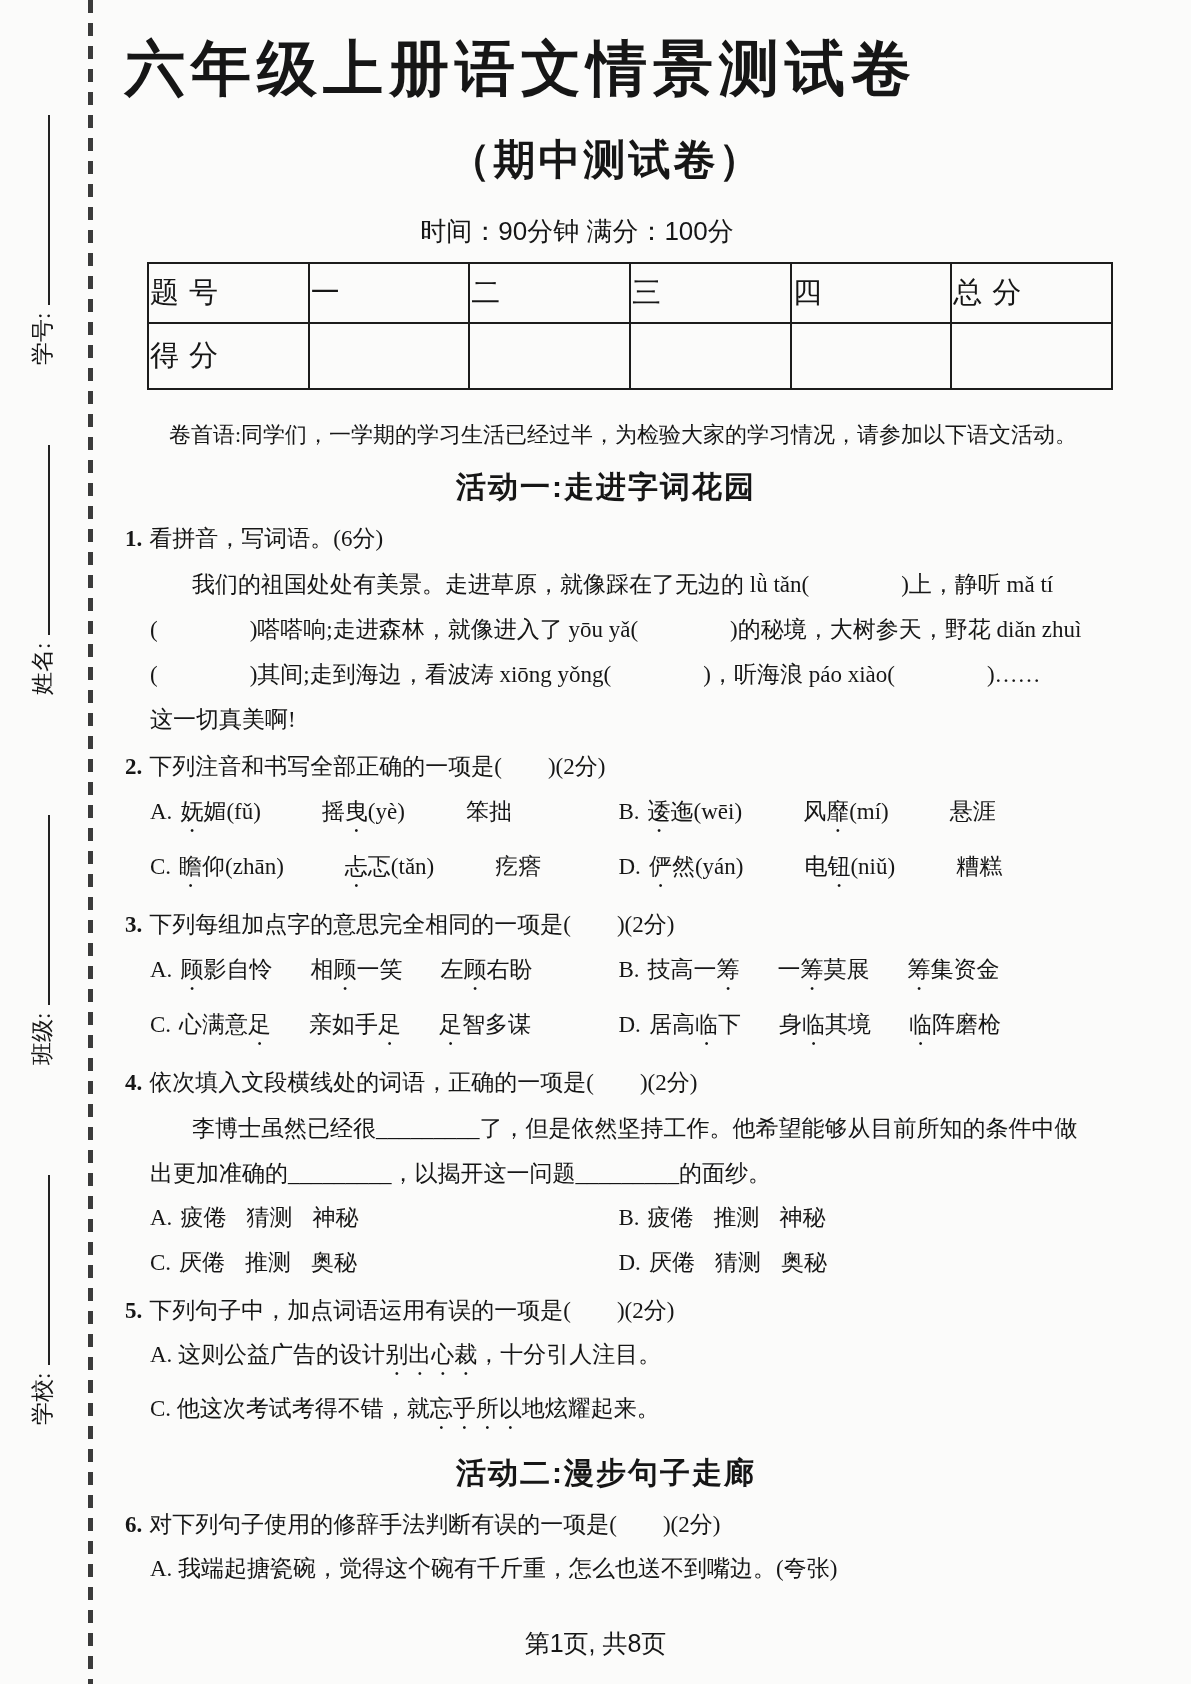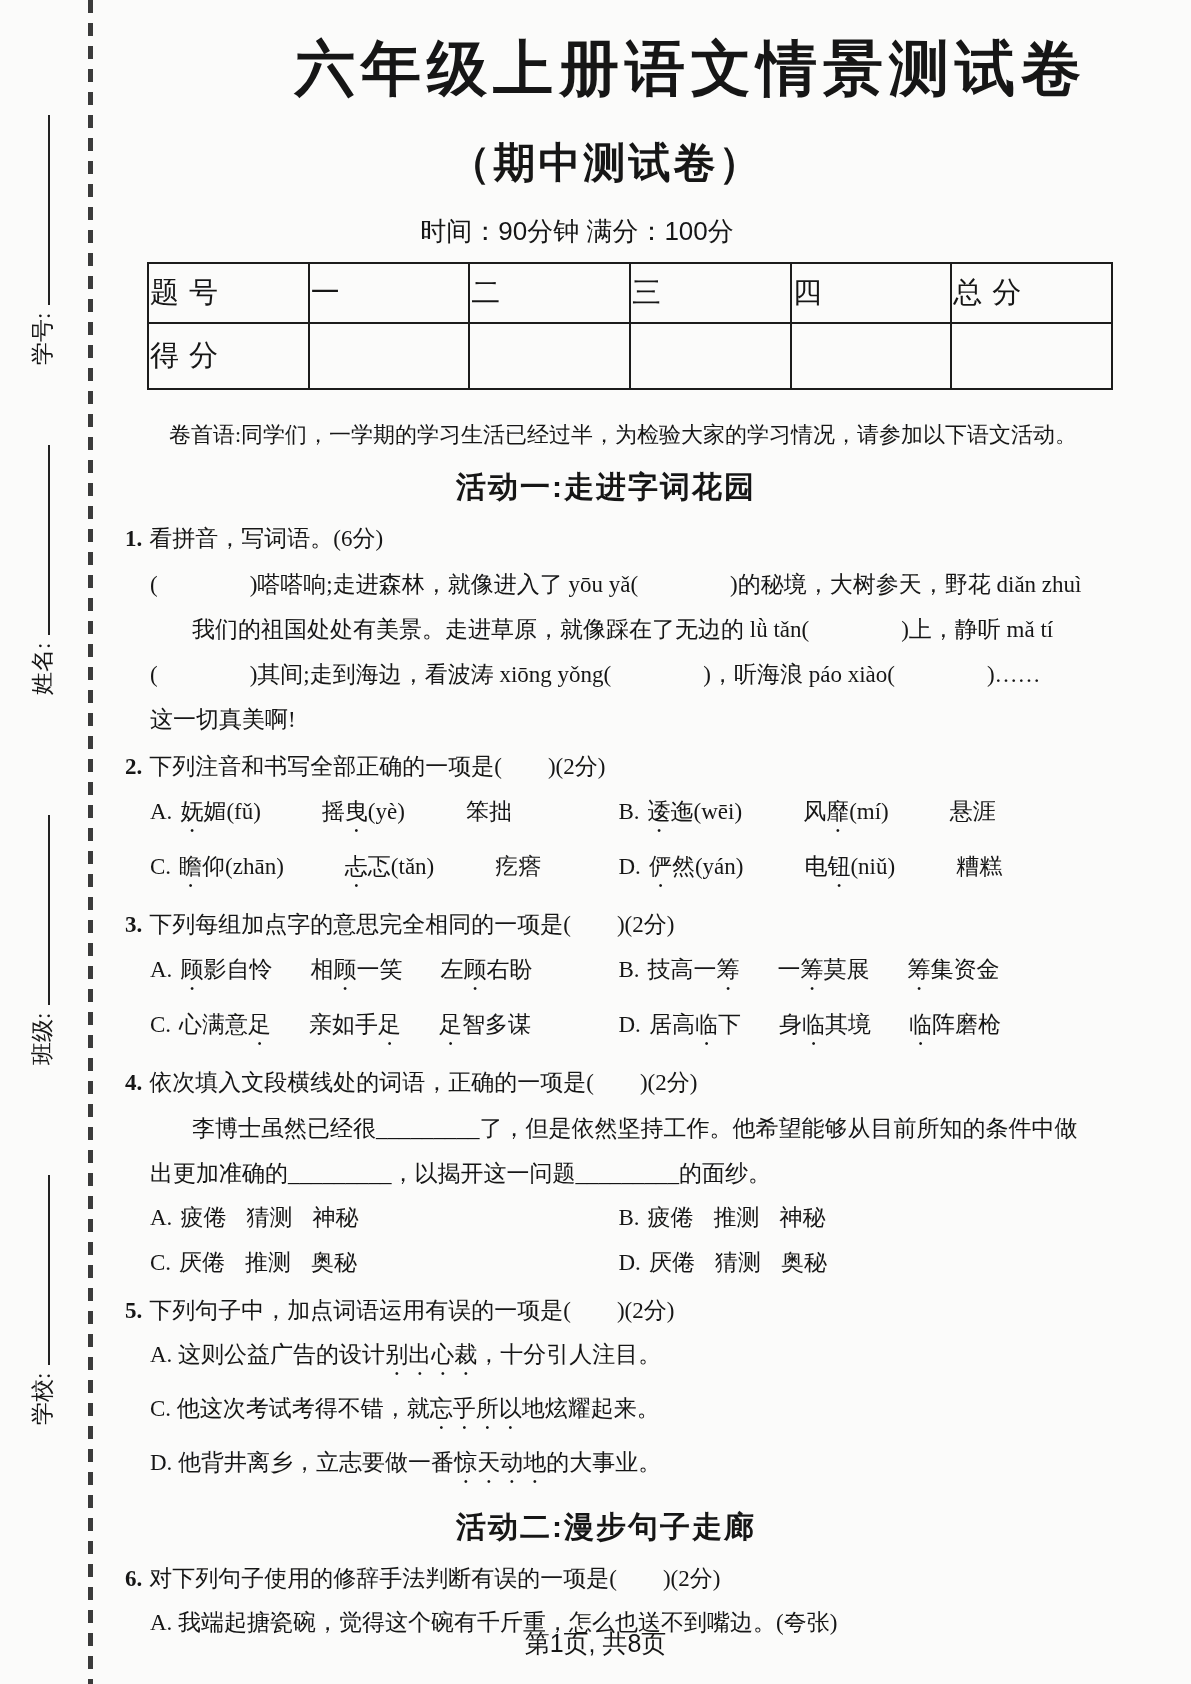--- a/index.html
+++ b/index.html
@@ -22,25 +22,25 @@
   .mfield{
     position:absolute;left:40px;width:250px;height:36px;
     transform:translate(-50%,-50%) rotate(-90deg);
     display:flex;align-items:flex-end;gap:8px;
     font-size:23px;white-space:nowrap;
   }
   .mf-line{flex:1;border-bottom:2px solid #222;height:0;margin-bottom:8px;}
   
   .content{position:absolute;left:125px;top:16px;width:962px;}
   h1.title{
-    margin:14px 0 0;text-align:right;font-family:var(--sans);
+    margin:14px 0 0;text-align:left;font-family:var(--sans);
     font-weight:900;font-size:60px;line-height:78px;letter-spacing:6px;
   }
   h2.subtitle{
-    margin:26px 0 0;text-align:center;font-family:Liberation Serif, serif;
+    margin:26px 0 0;text-align:center;font-family:Liberation Mono, monospace;
     font-weight:700;font-size:42px;line-height:58px;letter-spacing:3px;
   }
   .meta{
     margin:24px 58px 0 0;text-align:center;font-family:var(--sans);
     font-size:26px;line-height:30px;font-weight:500;
   }
   table.score{
     margin:16px 0 0 22px;border-collapse:collapse;width:966px;table-layout:fixed;
   }
   table.score td{
@@ -130,22 +130,22 @@
 
     <p class="preface">卷首语:同学们，一学期的学习生活已经过半，为检验大家的学习情况，请参加以下语文活动。</p>
 
     <h3 class="activity">活动一:走进字词花园</h3>
 
     <div class="q">
       <p class="stem">
         <span class="qnum">1.</span>
         <span>看拼音，写词语。(6分)</span>
       </p>
+      <p class="bline indent">我们的祖国处处有美景。走进草原，就像踩在了无边的 lǜ tǎn(　　　　)上，静听 mǎ tí</p>
       <p class="bline">(　　　　)嗒嗒响;走进森林，就像进入了 yōu yǎ(　　　　)的秘境，大树参天，野花 diǎn zhuì</p>
-      <p class="bline indent">我们的祖国处处有美景。走进草原，就像踩在了无边的 lǜ tǎn(　　　　)上，静听 mǎ tí</p>
       <p class="bline">(　　　　)其间;走到海边，看波涛 xiōng yǒng(　　　　)，听海浪 páo xiào(　　　　)……</p>
       <p class="bline">这一切真美啊!</p>
     </div>
 
     <div class="q">
       <p class="stem">
         <span class="qnum">2.</span>
         <span>下列注音和书写全部正确的一项是(　　)(2分)</span>
       </p>
       <div class="opt-row">
@@ -274,21 +274,20 @@
       </div>
     </div>
 
     <div class="q">
       <p class="stem">
         <span class="qnum">5.</span>
         <span>下列句子中，加点词语运用有误的一项是(　　)(2分)</span>
       </p>
       <p class="optline"><span>A. 这则公益广告的设计</span><span class="dot">别出心裁</span><span>，十分引人注目。</span></p>
       <p class="optline"><span>C. 他这次考试考得不错，就</span><span class="dot">忘乎所以</span><span>地炫耀起来。</span></p>
-      <p class="optline"><span>D. 他背井离乡，立志要做一番</span><span class="dot">惊天动地</span><span>的大事业。</span></p>
     </div>
 
     <h3 class="activity">活动二:漫步句子走廊</h3>
 
     <div class="q">
       <p class="stem">
         <span class="qnum">6.</span>
         <span>对下列句子使用的修辞手法判断有误的一项是(　　)(2分)</span>
       </p>
       <p class="optline">A. 我端起搪瓷碗，觉得这个碗有千斤重，怎么也送不到嘴边。(夸张)</p>

